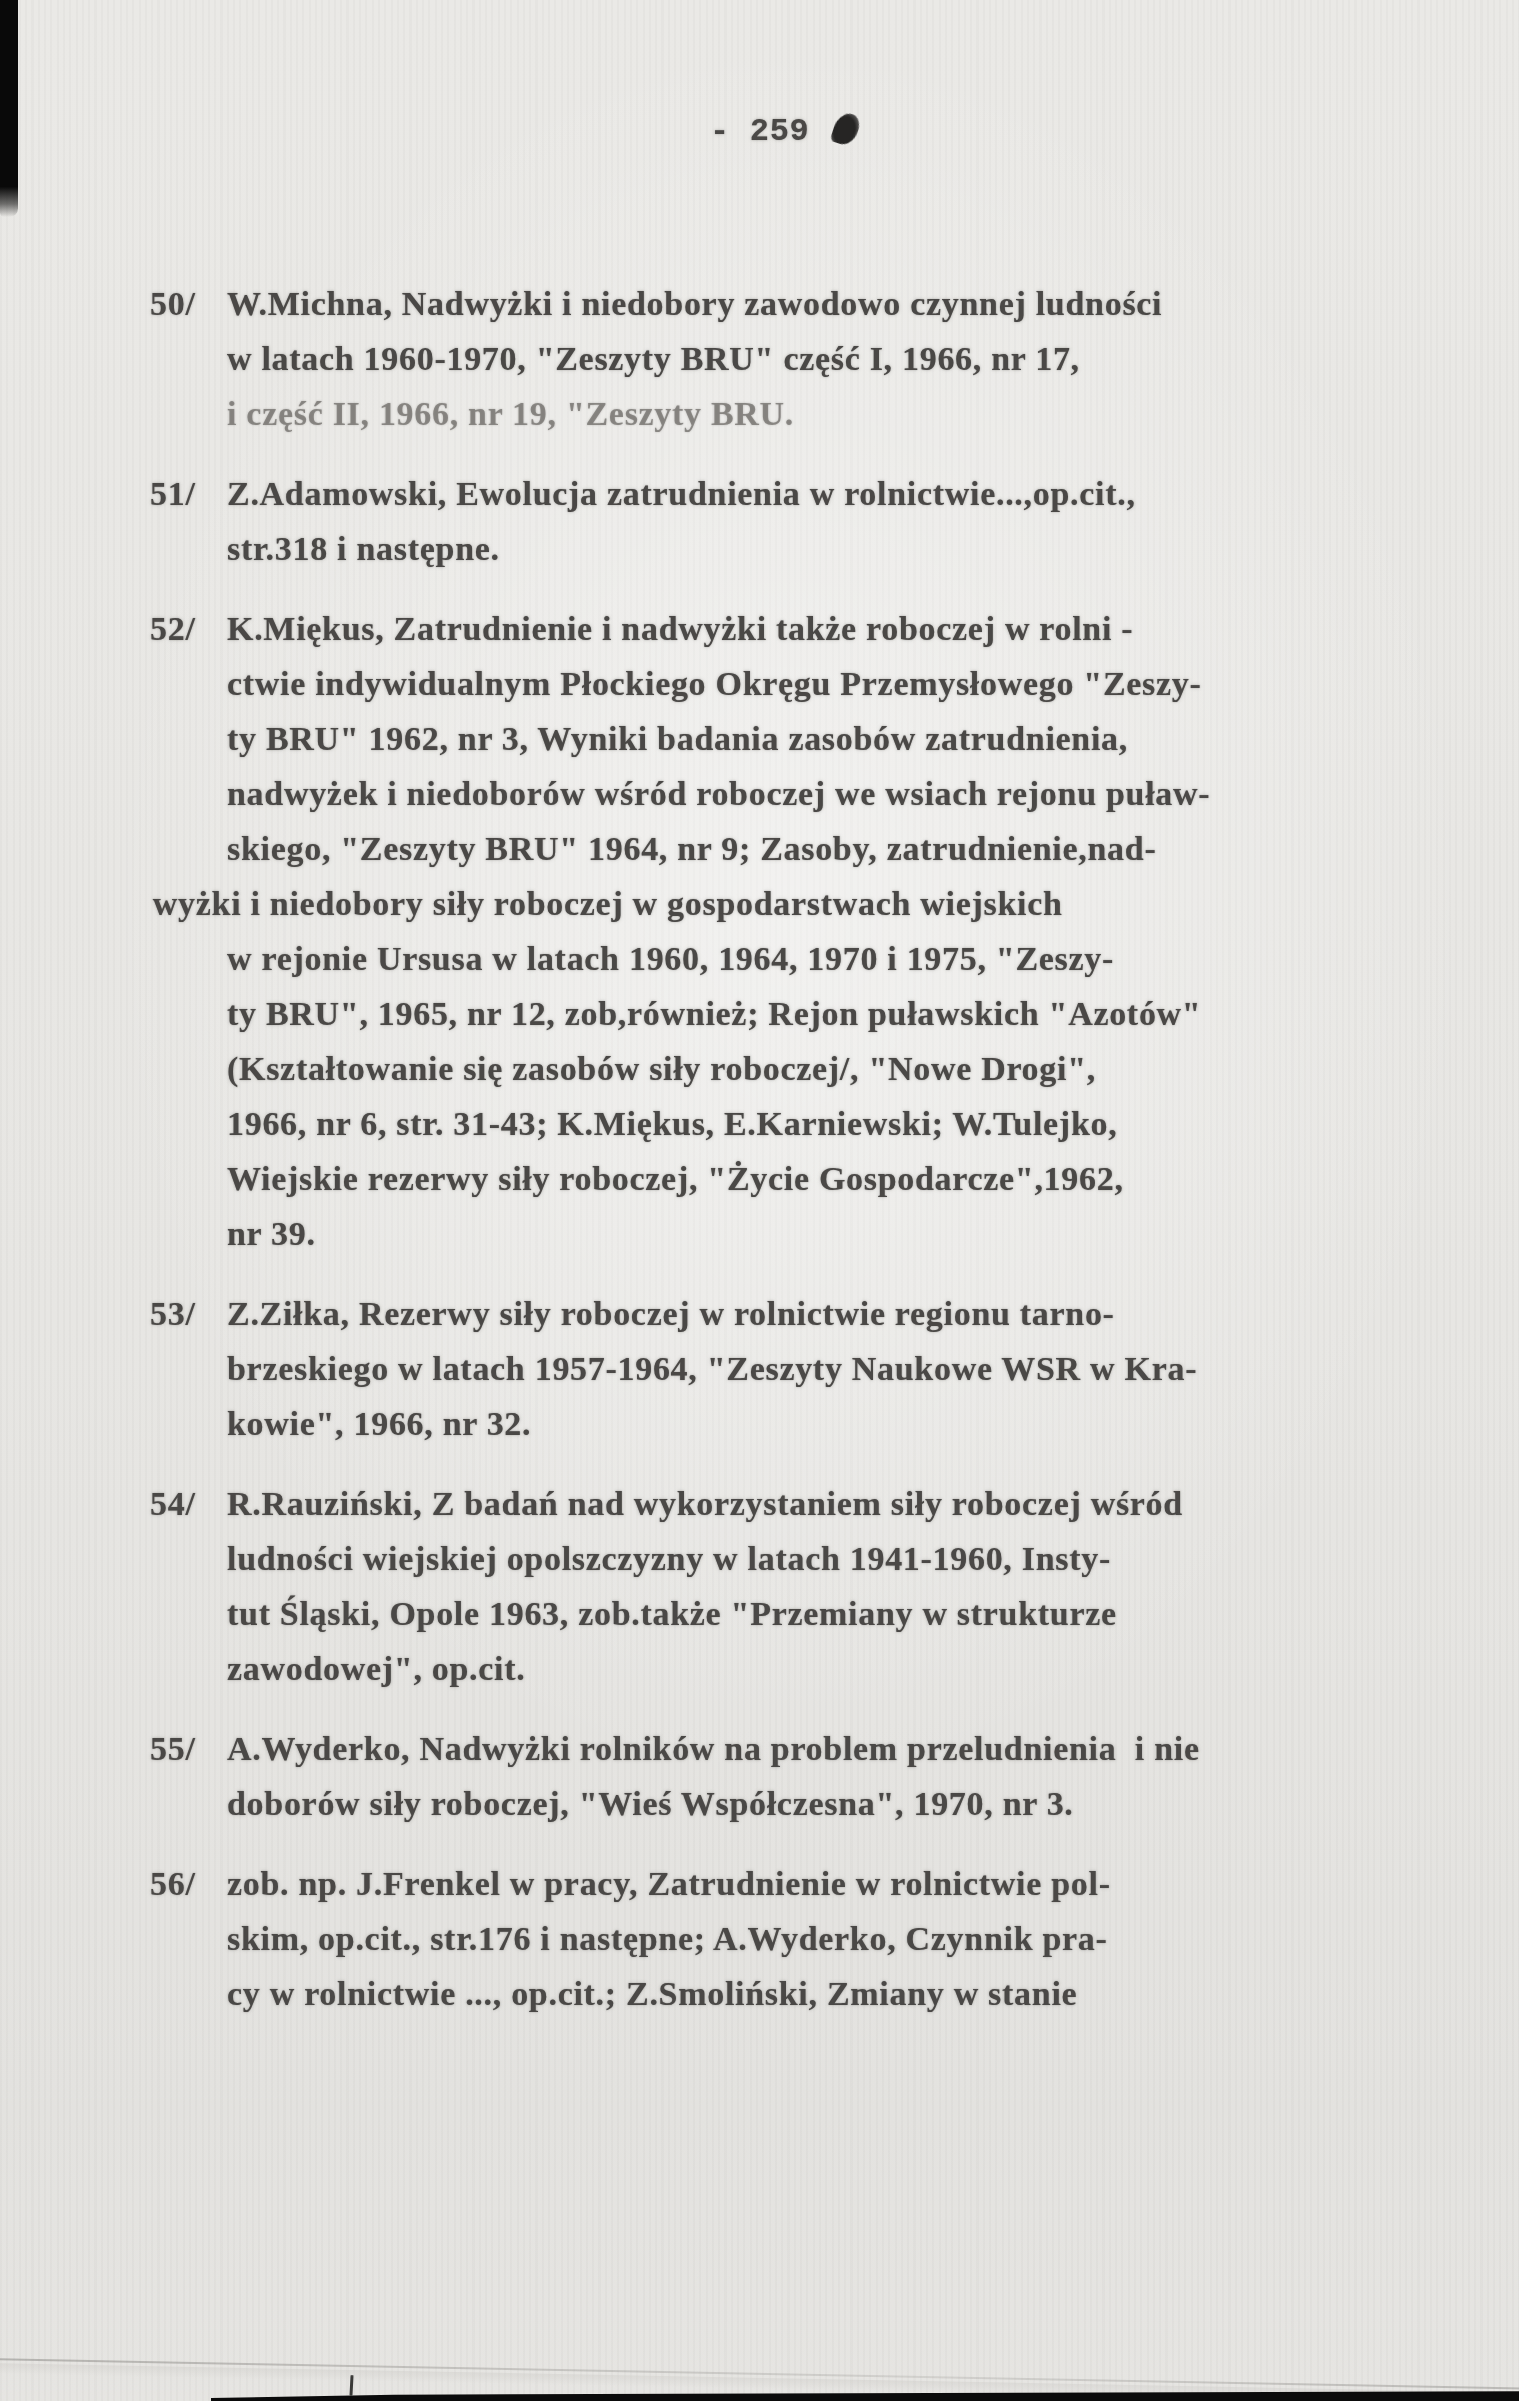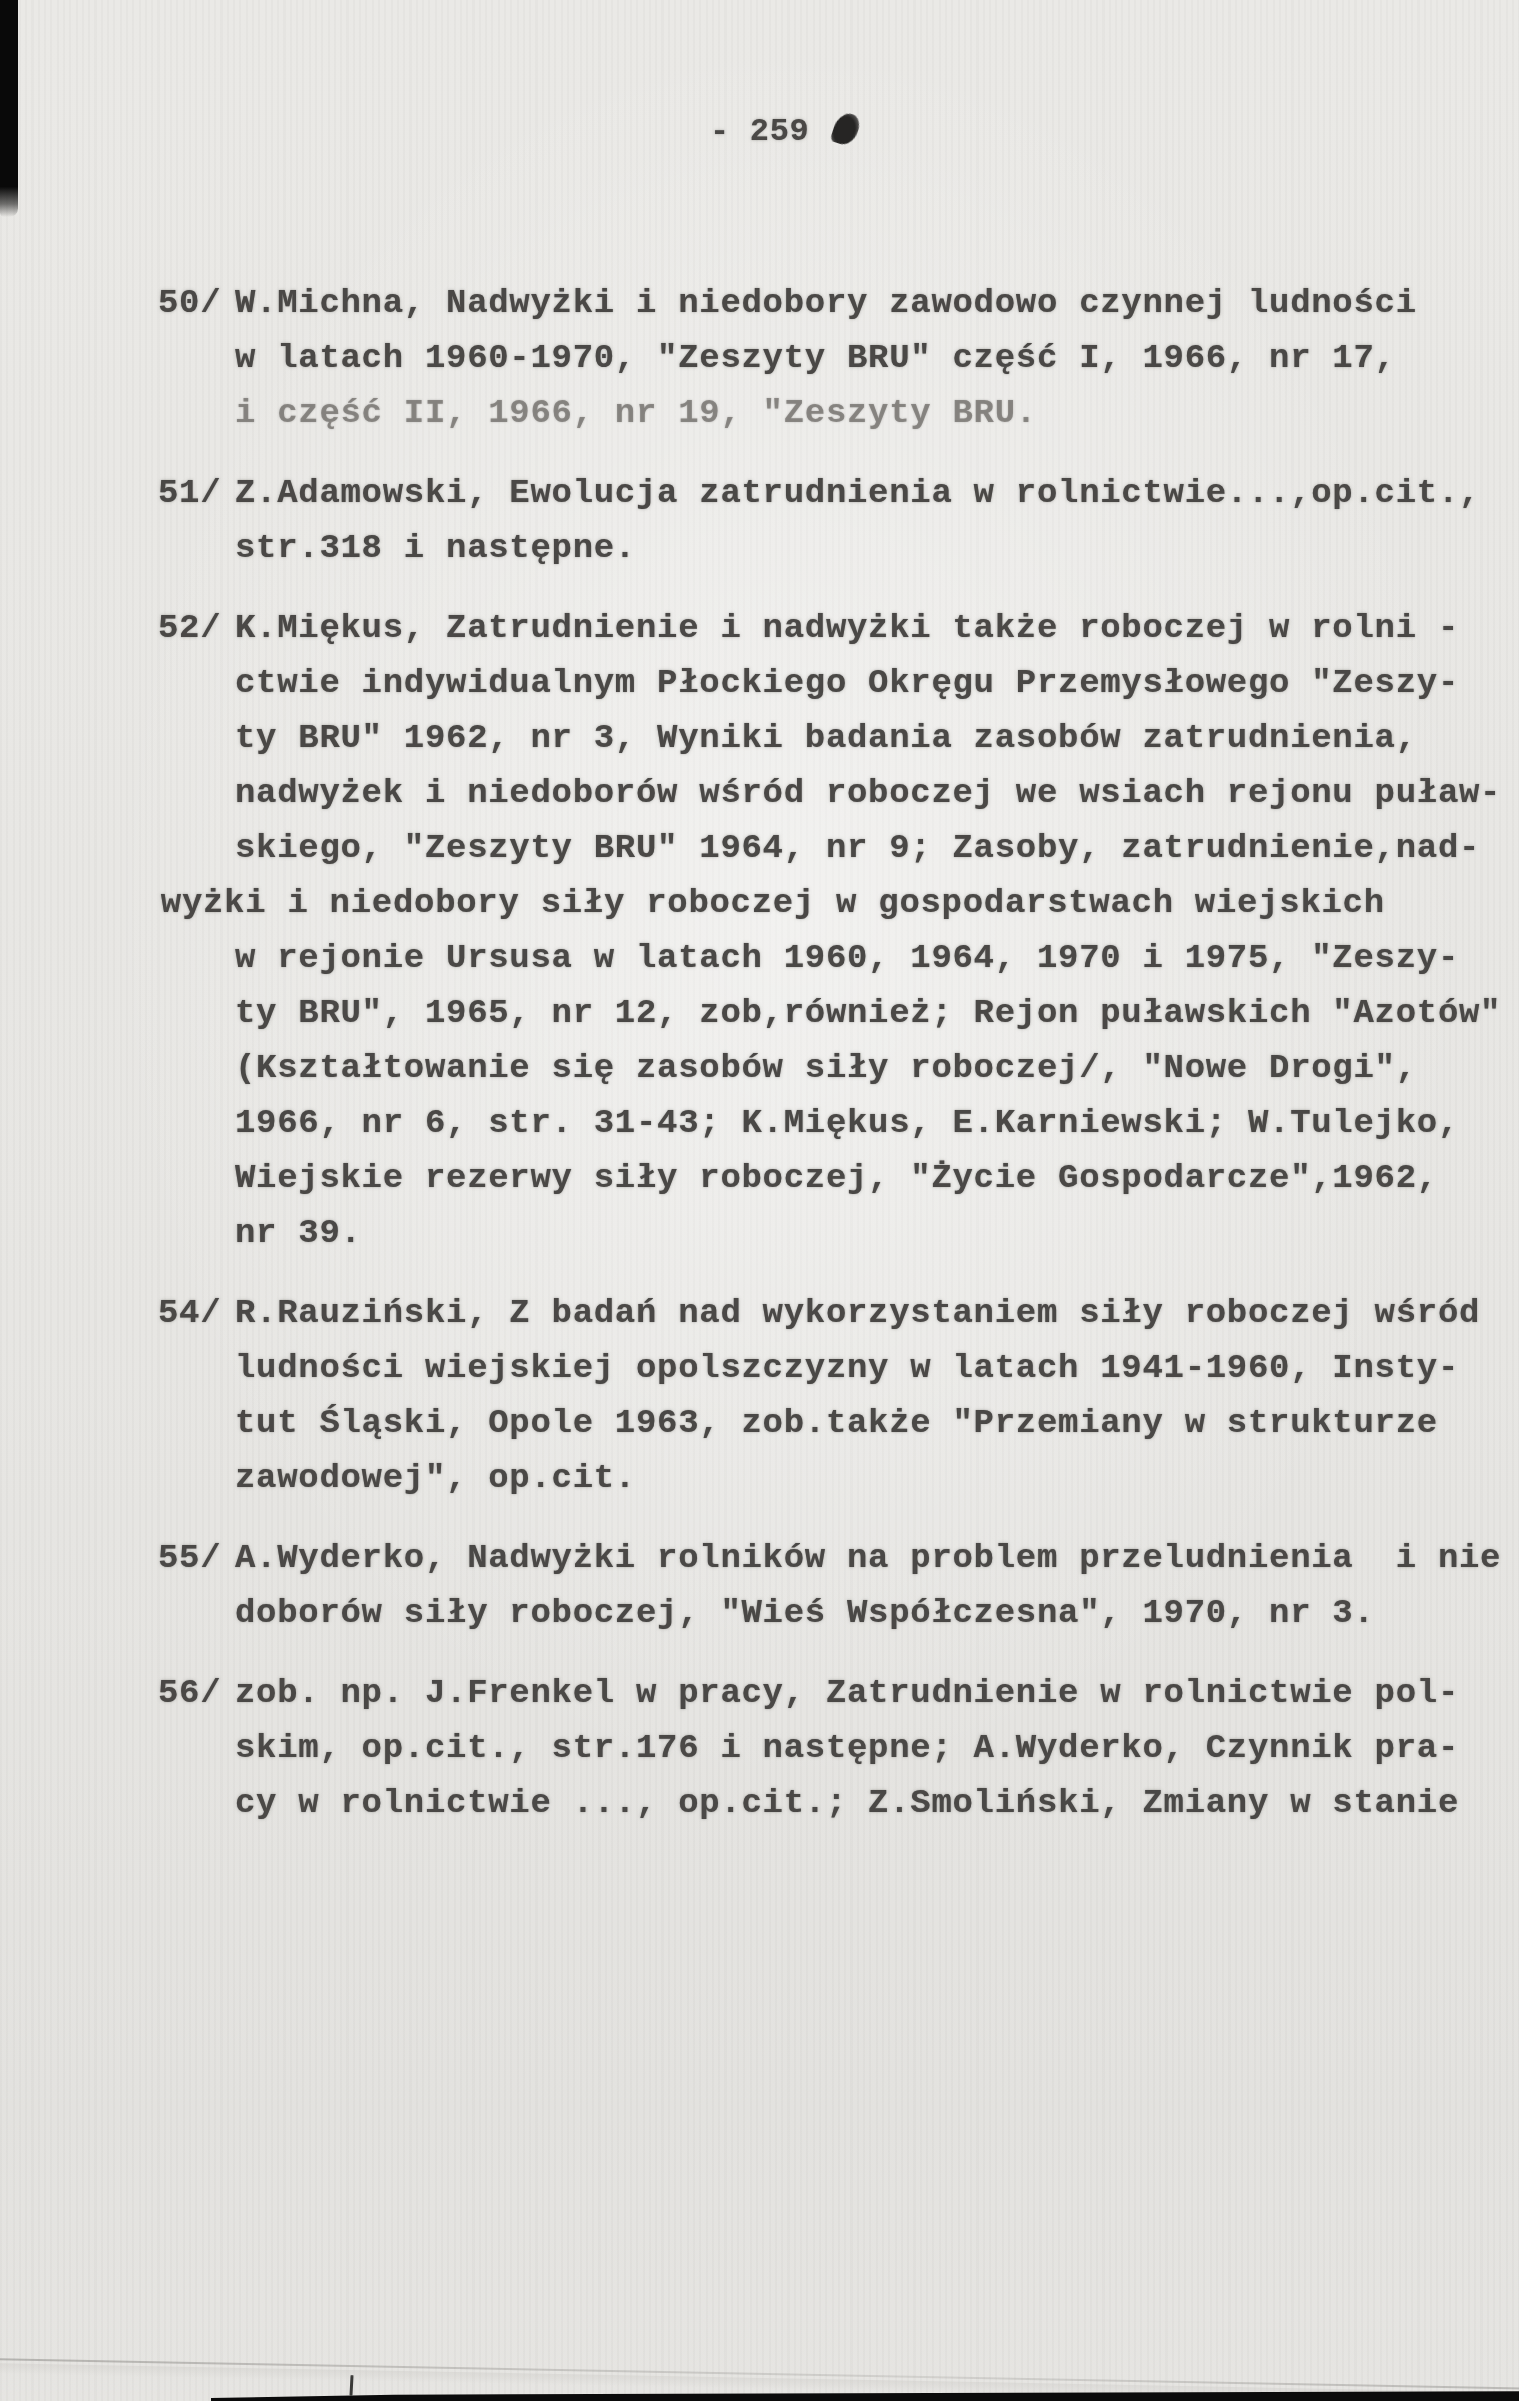--- a/index.html
+++ b/index.html
@@ -22,21 +22,21 @@
     position:absolute;top:104px;left:710px;
     font-size:32px;line-height:55px;white-space:pre;
   }
   .ink-blot{
     position:absolute;top:113px;left:834px;width:24px;height:32px;
     background:radial-gradient(ellipse at 45% 55%, #262524 0 55%, rgba(38,37,36,0.75) 75%, rgba(38,37,36,0) 100%);
     border-radius:58% 42% 55% 20%;
     transform:rotate(18deg);
     filter:blur(0.7px);
   }
-  .footnotes{position:absolute;left:158px;top:276px;width:1361px;}
+  .footnotes{position:absolute;left:150px;top:276px;width:1361px;font-family:Liberation Serif, serif;}
   .entry{margin:0 0 25px 0;}
   .line{
     font-size:34px;line-height:55px;white-space:pre;
     padding-left:77px;
   }
   .line.first{padding-left:0;display:flex;}
   .line.first .marker{flex:0 0 77px;}
   .line.outdent{padding-left:2.8px;}
   .line.faded{color:rgba(112,110,106,0.72);text-shadow:0 0 2.1px rgba(118,116,112,0.45);}
   
@@ -94,20 +94,25 @@
         <div class="line typed">skiego, "Zeszyty BRU" 1964, nr 9; Zasoby, zatrudnienie,nad-</div>
         <div class="line typed outdent">wyżki i niedobory siły roboczej w gospodarstwach wiejskich</div>
         <div class="line typed">w rejonie Ursusa w latach 1960, 1964, 1970 i 1975, "Zeszy-</div>
         <div class="line typed">ty BRU", 1965, nr 12, zob,również; Rejon puławskich "Azotów"</div>
         <div class="line typed">(Kształtowanie się zasobów siły roboczej/, "Nowe Drogi",</div>
         <div class="line typed">1966, nr 6, str. 31-43; K.Miękus, E.Karniewski; W.Tulejko,</div>
         <div class="line typed">Wiejskie rezerwy siły roboczej, "Życie Gospodarcze",1962,</div>
         <div class="line typed">nr 39.</div>
       </div>
       <div class="entry">
+        <div class="line typed first"><span class="marker">53/</span><span class="txt">Z.Ziłka, Rezerwy siły roboczej w rolnictwie regionu tarno-</span></div>
+        <div class="line typed">brzeskiego w latach 1957-1964, "Zeszyty Naukowe WSR w Kra-</div>
+        <div class="line typed">kowie", 1966, nr 32.</div>
+      </div>
+      <div class="entry">
         <div class="line typed first"><span class="marker">54/</span><span class="txt">R.Rauziński, Z badań nad wykorzystaniem siły roboczej wśród</span></div>
         <div class="line typed">ludności wiejskiej opolszczyzny w latach 1941-1960, Insty-</div>
         <div class="line typed">tut Śląski, Opole 1963, zob.także "Przemiany w strukturze</div>
         <div class="line typed">zawodowej", op.cit.</div>
       </div>
       <div class="entry">
         <div class="line typed first"><span class="marker">55/</span><span class="txt">A.Wyderko, Nadwyżki rolników na problem przeludnienia  i nie</span></div>
         <div class="line typed">doborów siły roboczej, "Wieś Współczesna", 1970, nr 3.</div>
       </div>
       <div class="entry">

